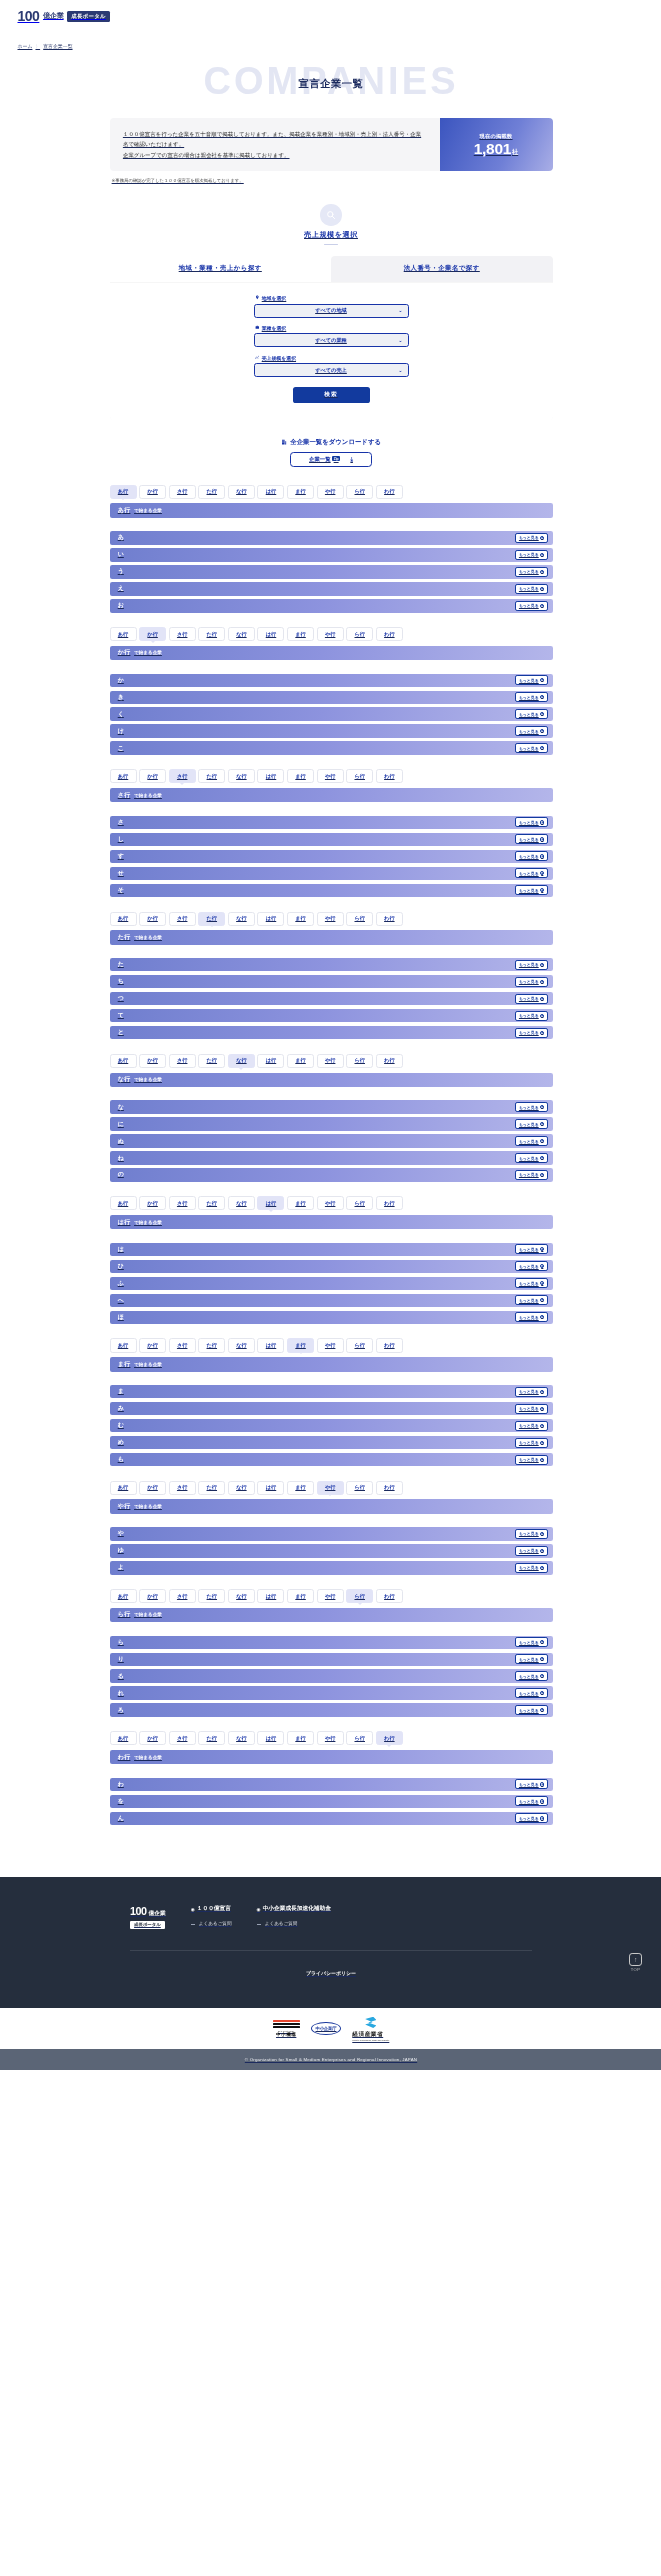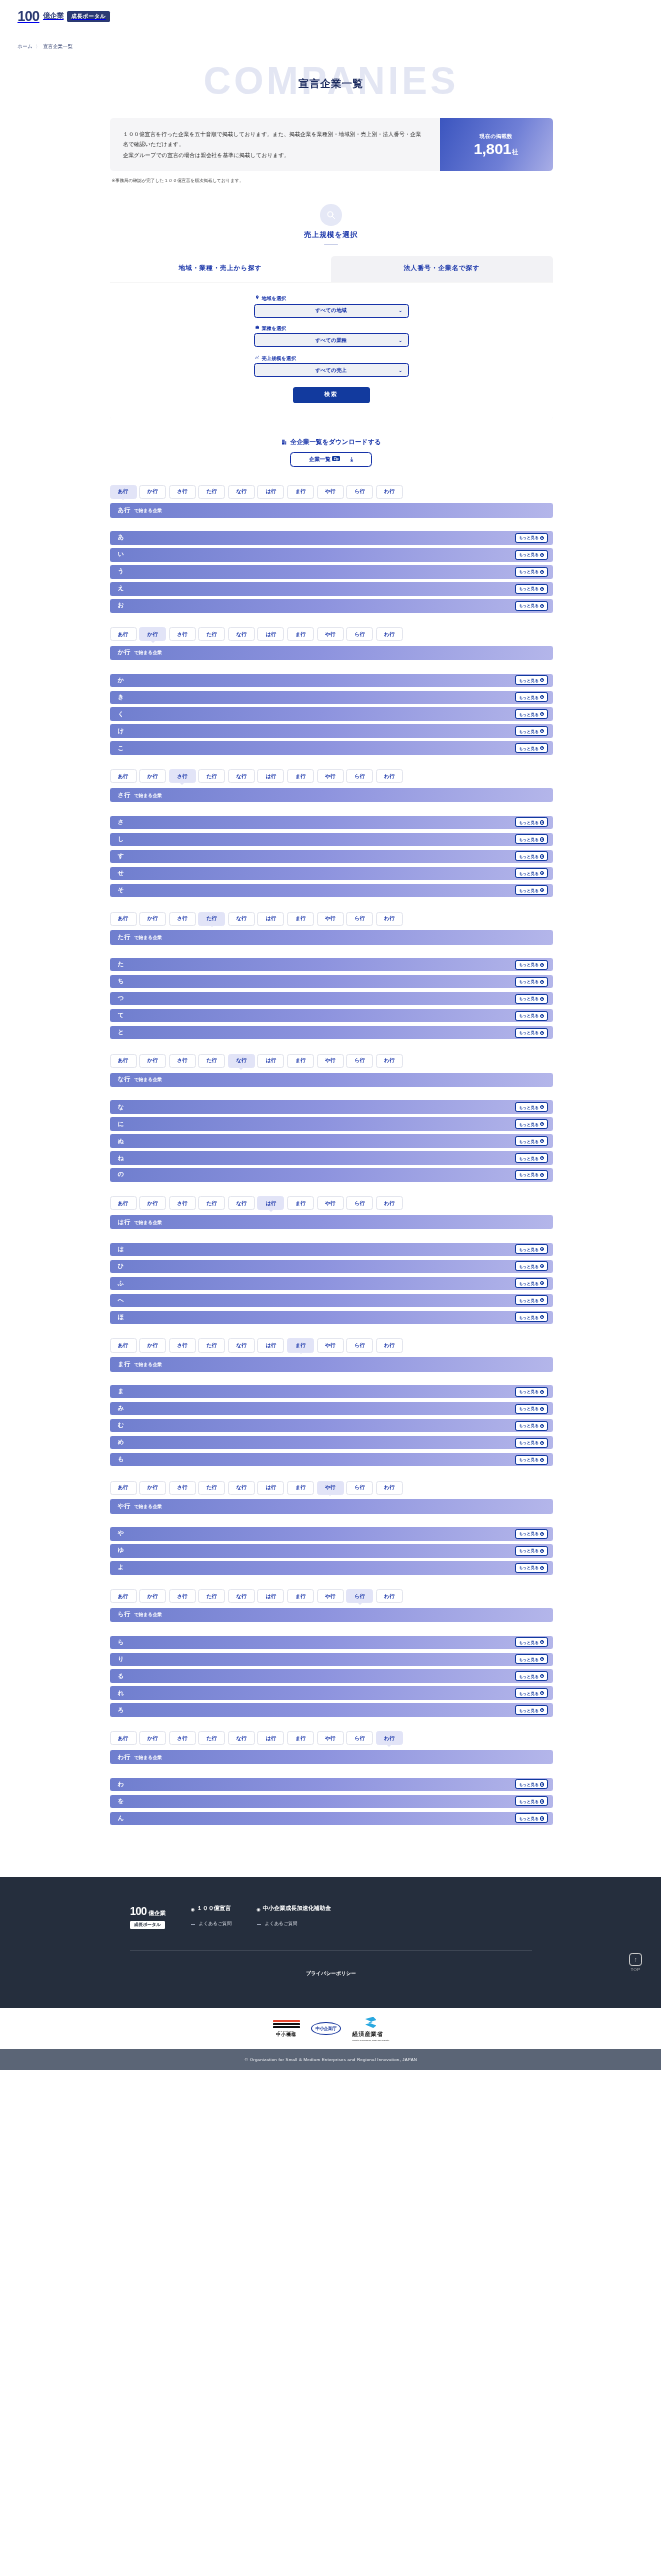--- a/index.html
+++ b/index.html
@@ -3,21 +3,21 @@
 <meta charset="utf-8">
 <title>宣言企業一覧</title>
 <style>
   *{box-sizing:border-box;margin:0;padding:0}
   html,body{width:662px;}
   body{
     font-family:"Liberation Sans","DejaVu Sans",sans-serif;
     background:#ffffff;color:#1b2a5e;
     -webkit-font-smoothing:antialiased;
   }
-  .page{width:662px;position:relative;overflow:hidden;}
+  .page{width:662px;position:relative;overflow:hidden;text-decoration:underline;}
 
   
   .site-header{height:40px;padding:9.3px 0 0 17.5px;}
   .logo{display:inline-flex;align-items:center;gap:3.6px;}
   .logo-100{font-size:14px;font-weight:700;letter-spacing:-0.5px;color:#2b3a72;line-height:1;}
   .logo-oku{font-size:7.2px;font-weight:700;color:#2b3a72;letter-spacing:-0.3px;}
   .logo-badge{background:#2b3a72;color:#fff;font-size:5.4px;font-weight:700;
     padding:1.5px 4.1px 2.1px;border-radius:1.5px;letter-spacing:0.3px;}
 
   

